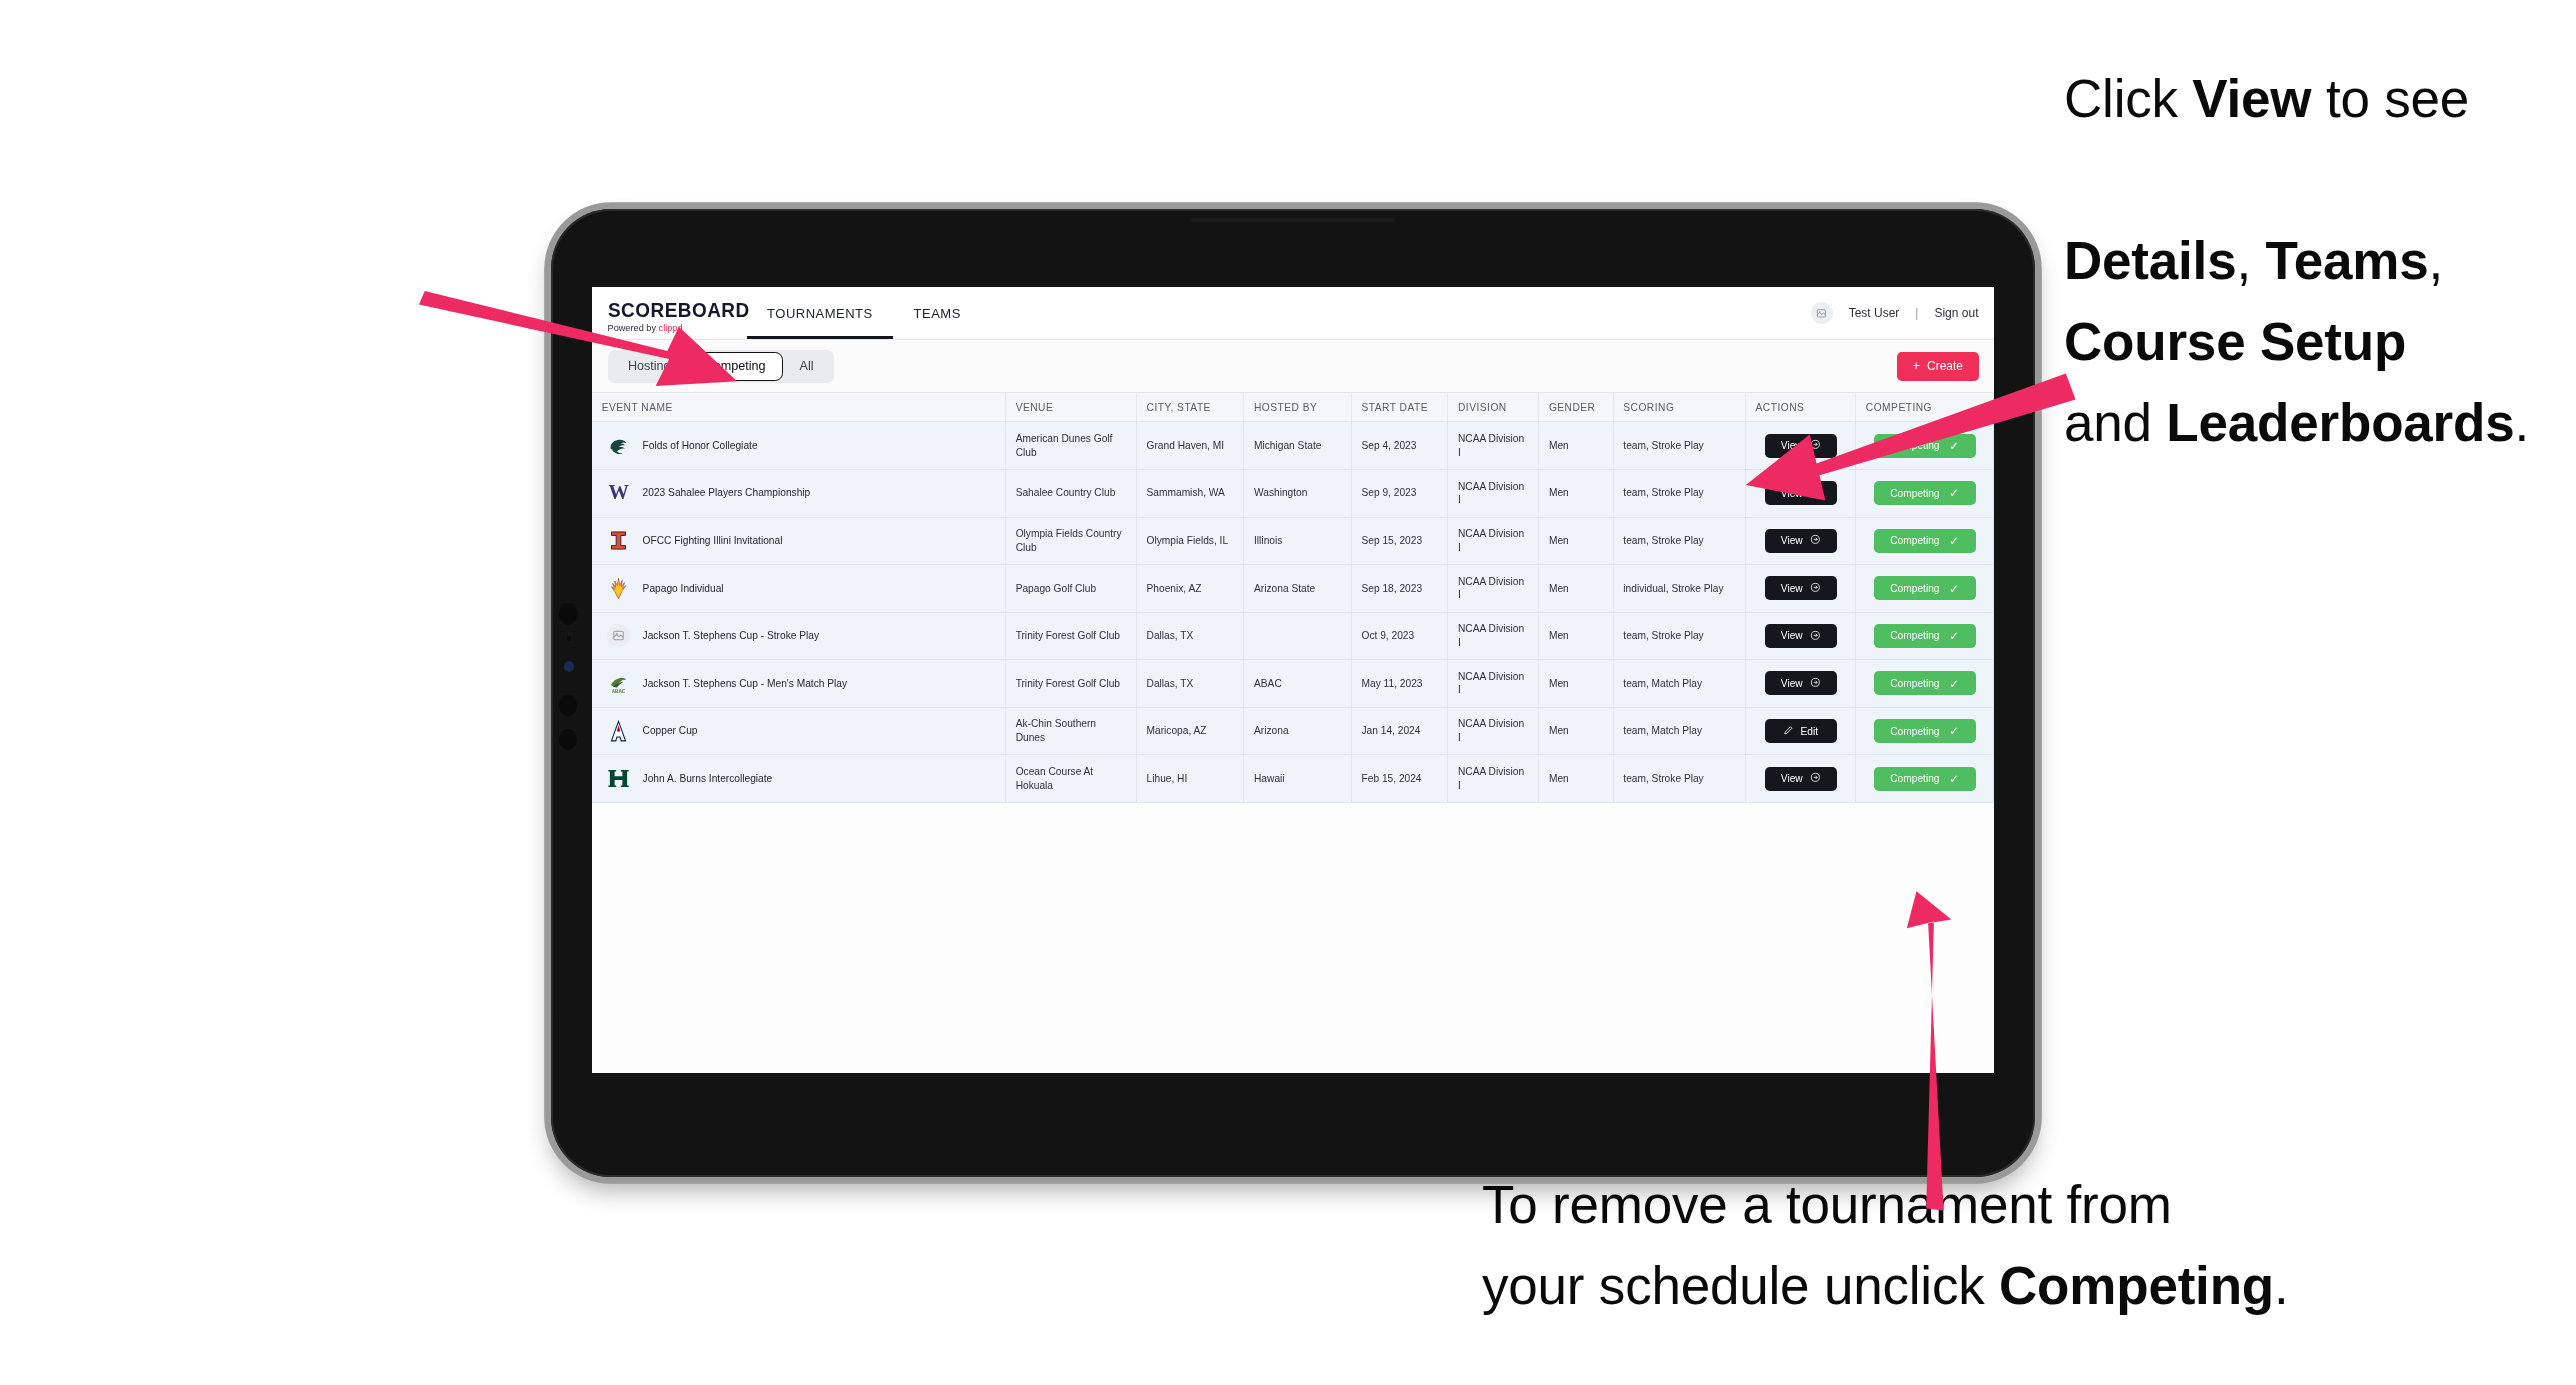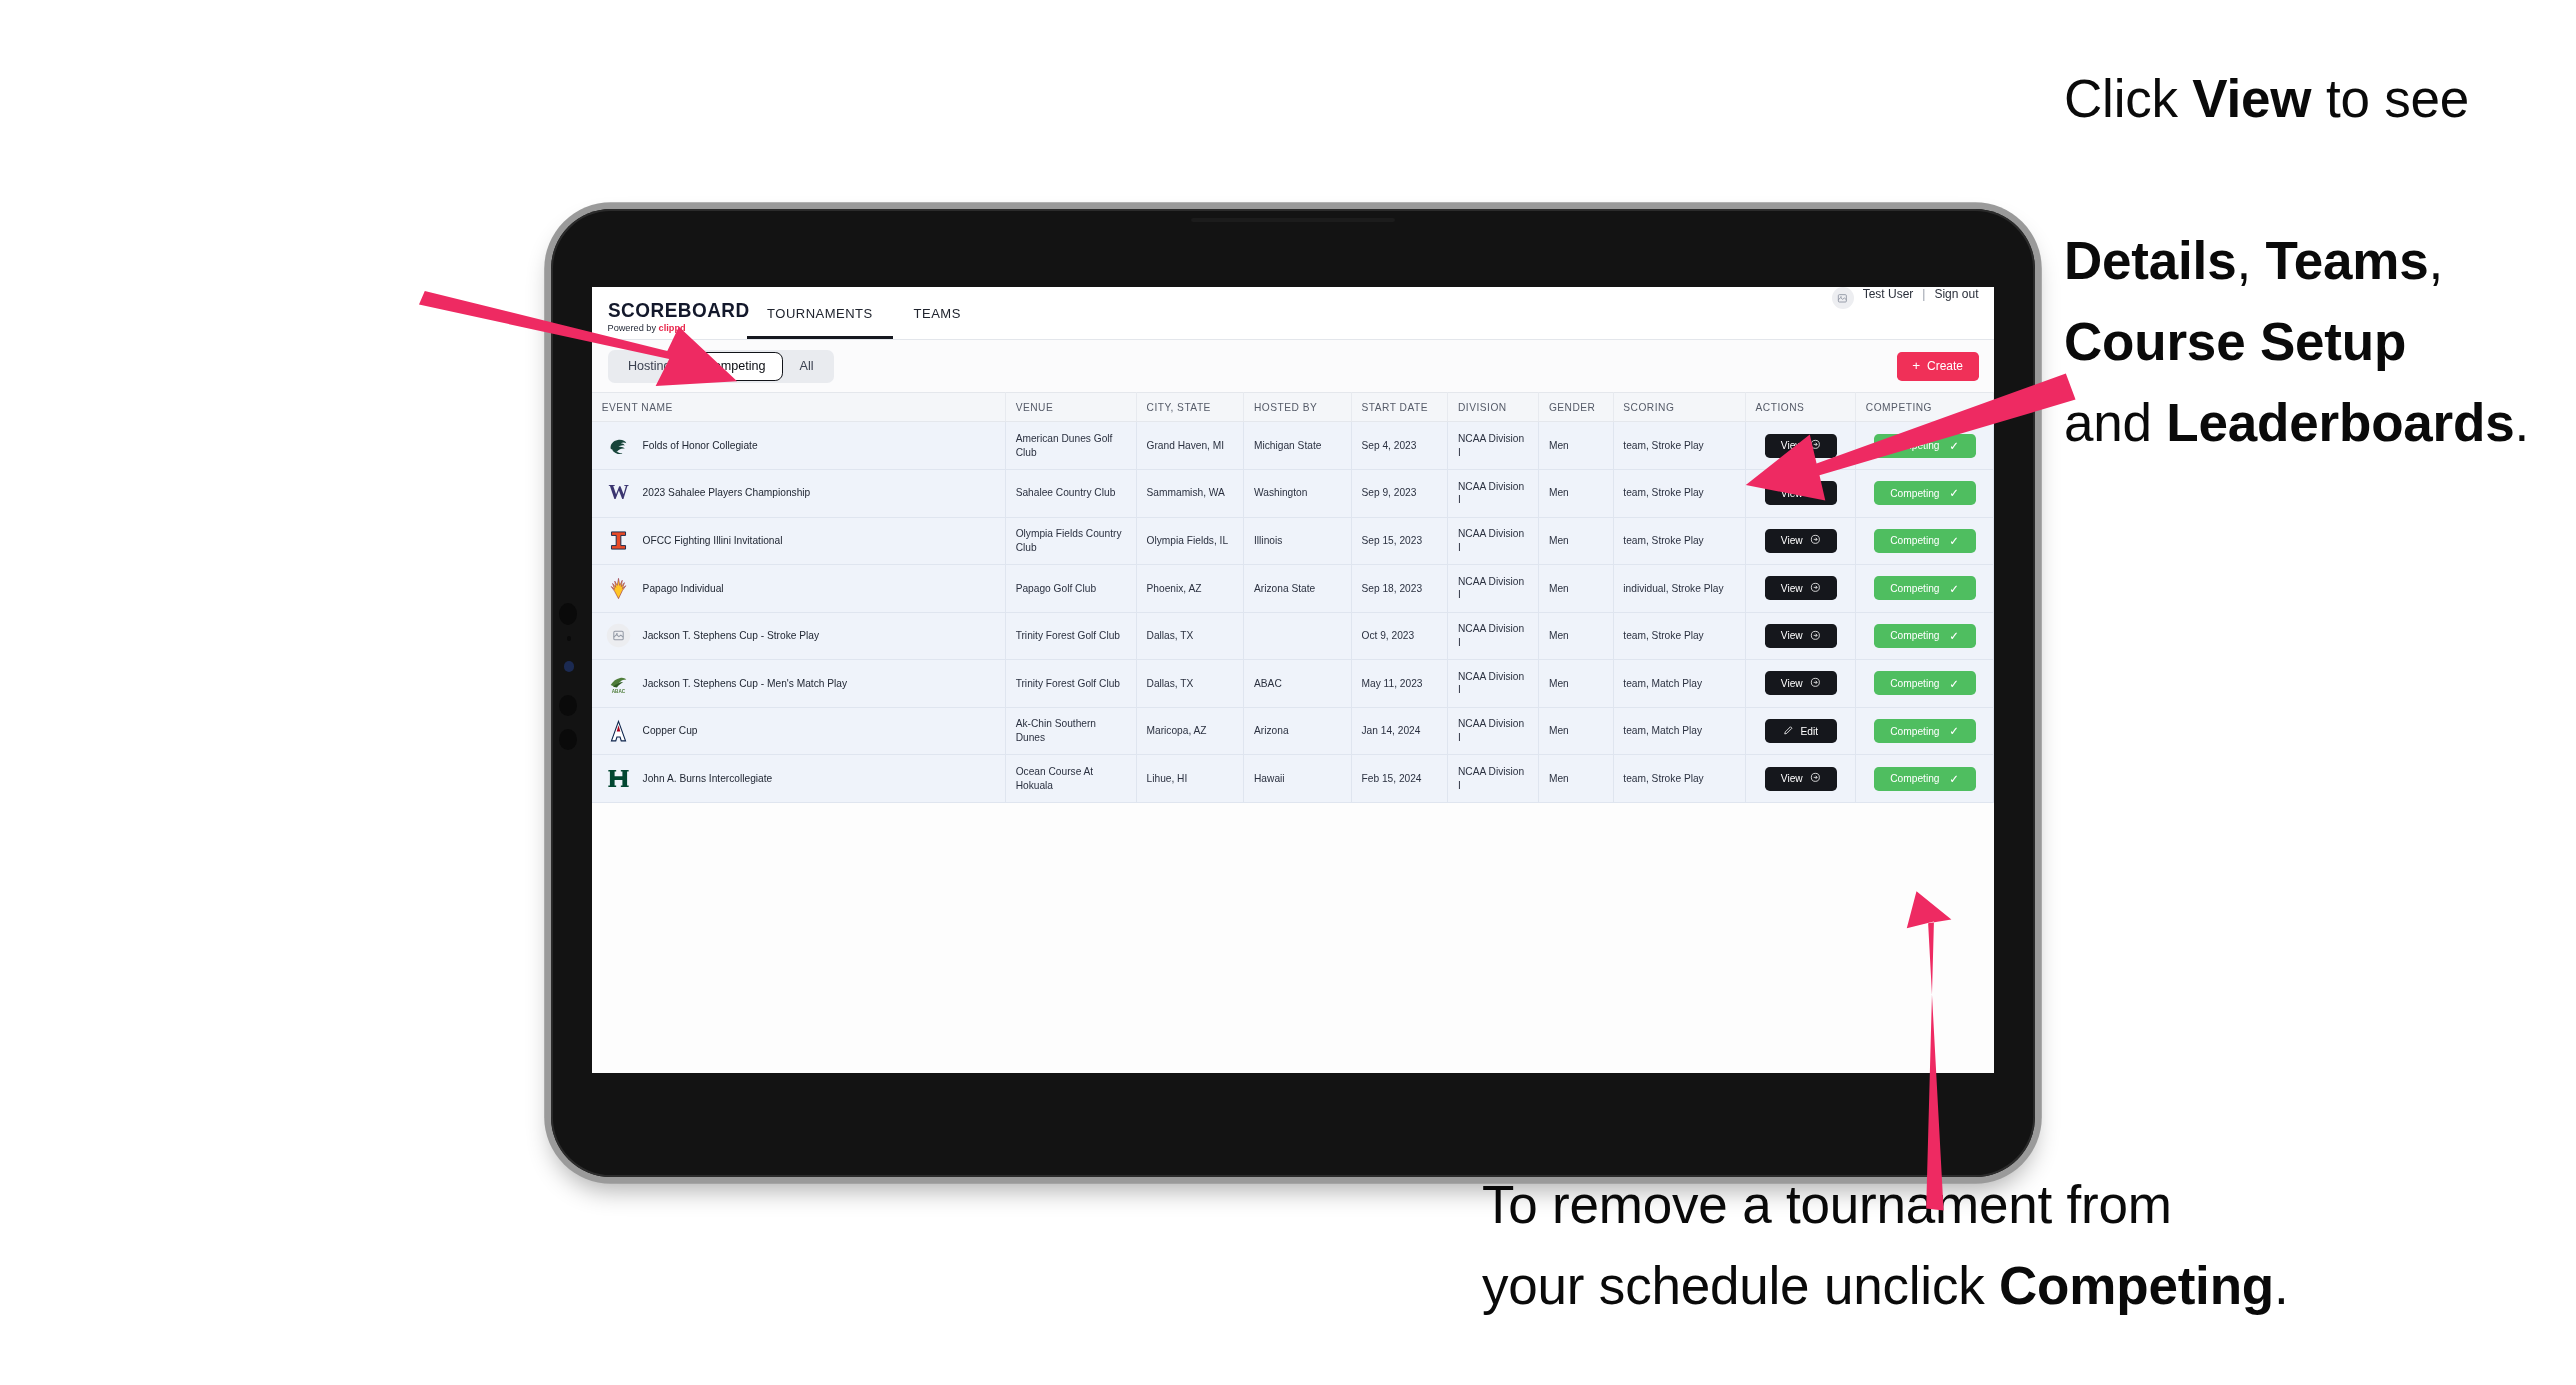--- a/index.html
+++ b/index.html
@@ -55,33 +55,33 @@
     border-bottom:1px solid #e3e6eb;
   }
   .logo-wrap{ width:145px; padding:7.8px 0 0 15.5px; display:flex; flex-direction:column; justify-content:center; }
   .logo-main{
     font-family:"Liberation Sans", sans-serif;
     font-weight:700; font-size:20.4px; letter-spacing:0.5px;
     color:#13182b; line-height:20.4px;
     transform: scaleX(0.93); transform-origin:left center;
   }
   .logo-sub{ font-size:9.2px; color:#1f2533; margin-top:2.9px; line-height:9.7px; }
-  .logo-sub .brand{ color:#e8274b; font-weight:700; }
+  .logo-sub .brand{ color:#e8274b; font-weight:400; }
 
   .nav{ display:flex; align-items:stretch; margin-left:9.7px; }
   .nav-item{
     display:flex; align-items:center; padding:0 20.4px;
     font-size:13px; color:#20242e; letter-spacing:0.5px;
     cursor:pointer; position:relative;
   }
   .nav-item.active::after{
     content:""; position:absolute; left:0; right:0; bottom:0; height:2.9px; background:#16181f;
   }
   .header-right{
-    margin-left:auto; display:flex; gap:9px; padding-right:15.5px;
+    margin-left:auto; display:flex; align-items:center; gap:16px; padding-right:15.5px;
     font-size:12px; color:#2a2f3a;
   }
   .avatar{
     width:22px; height:22px; border-radius:50%; background:#edeef1;
     display:flex; align-items:center; justify-content:center;
   }
   .avatar svg{ width:10.7px; height:10.7px; }
   .hdr-sep{ color:#9aa0ab; }
   .hdr-link{ cursor:pointer; }
 

